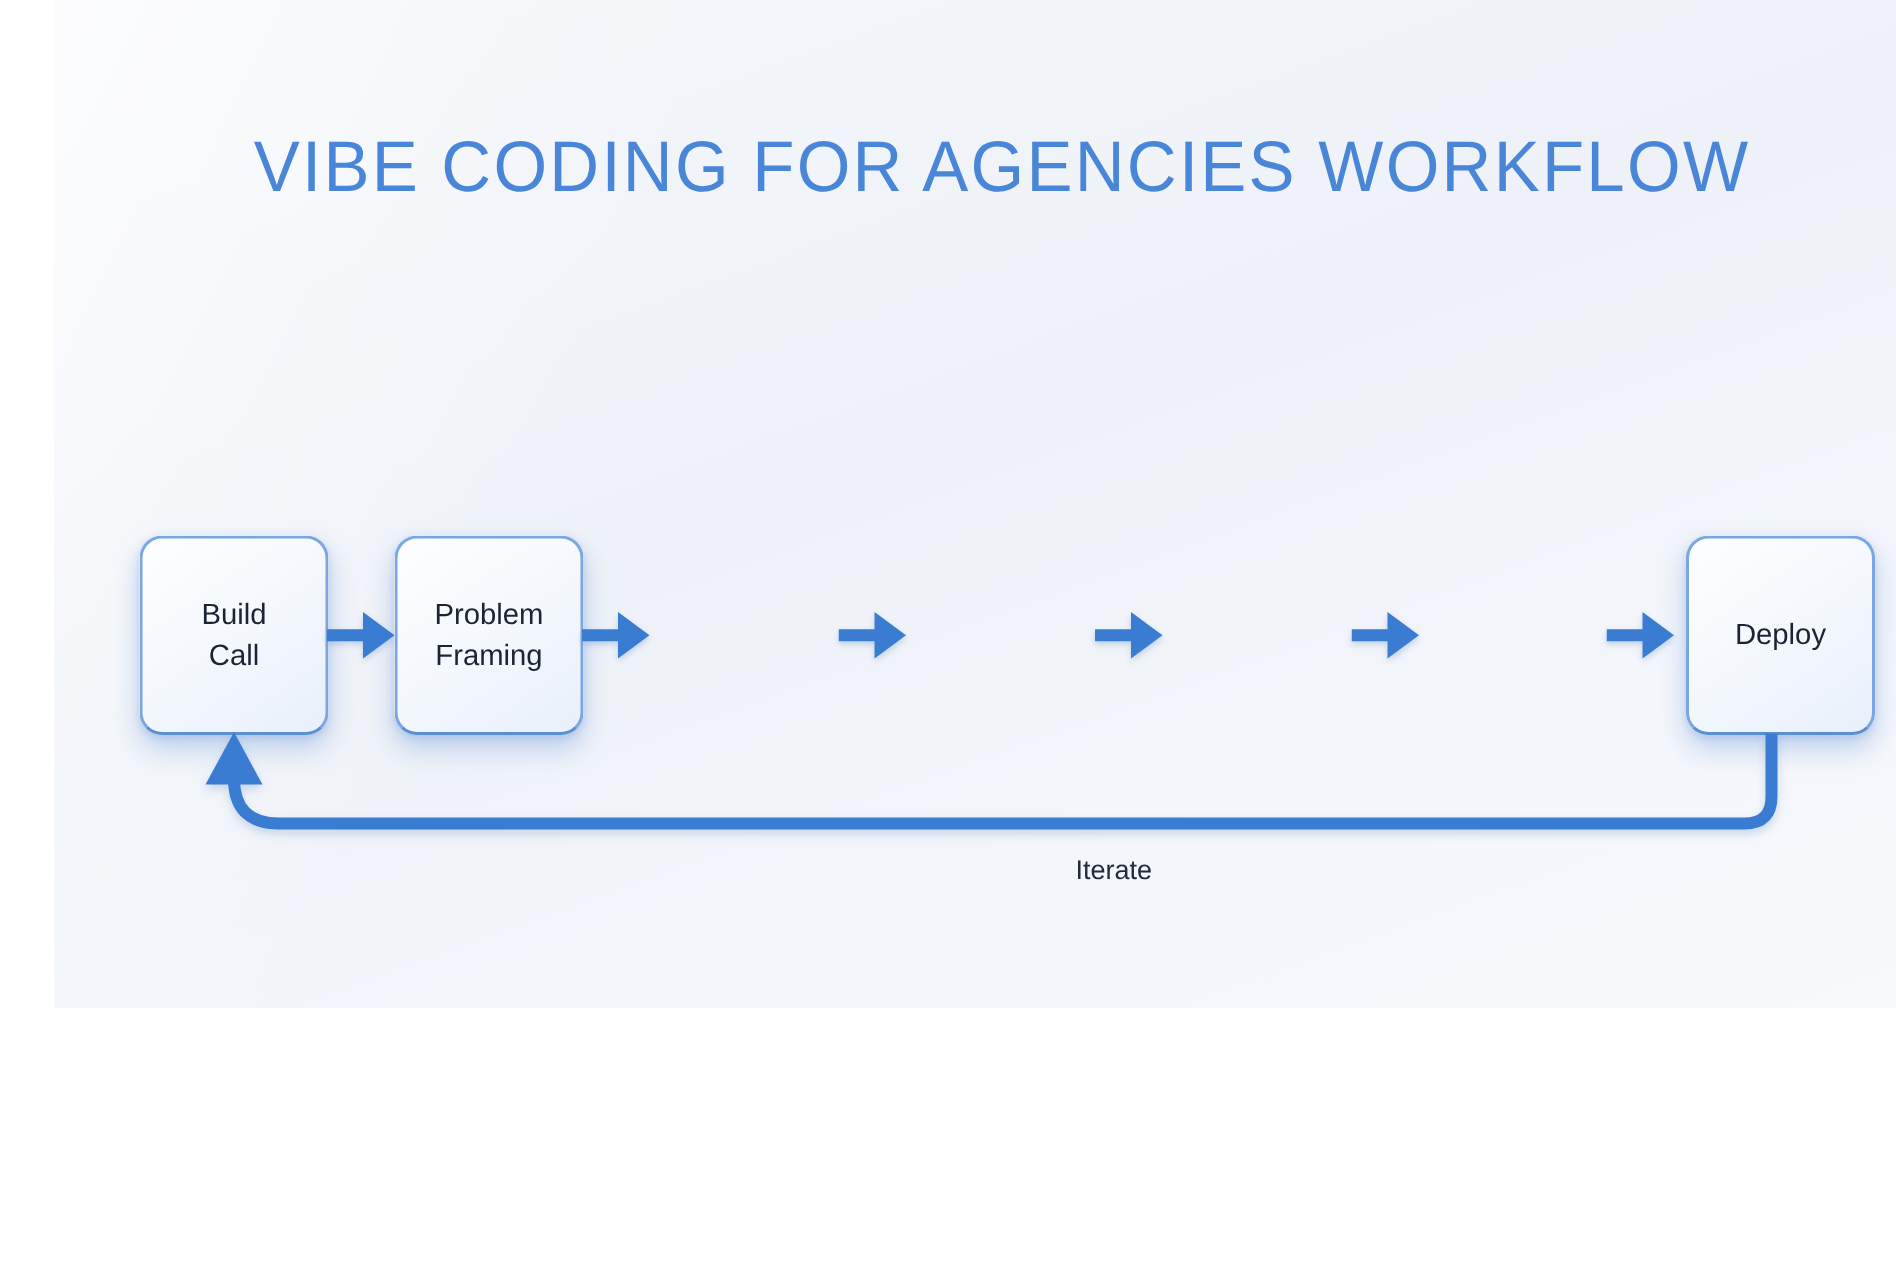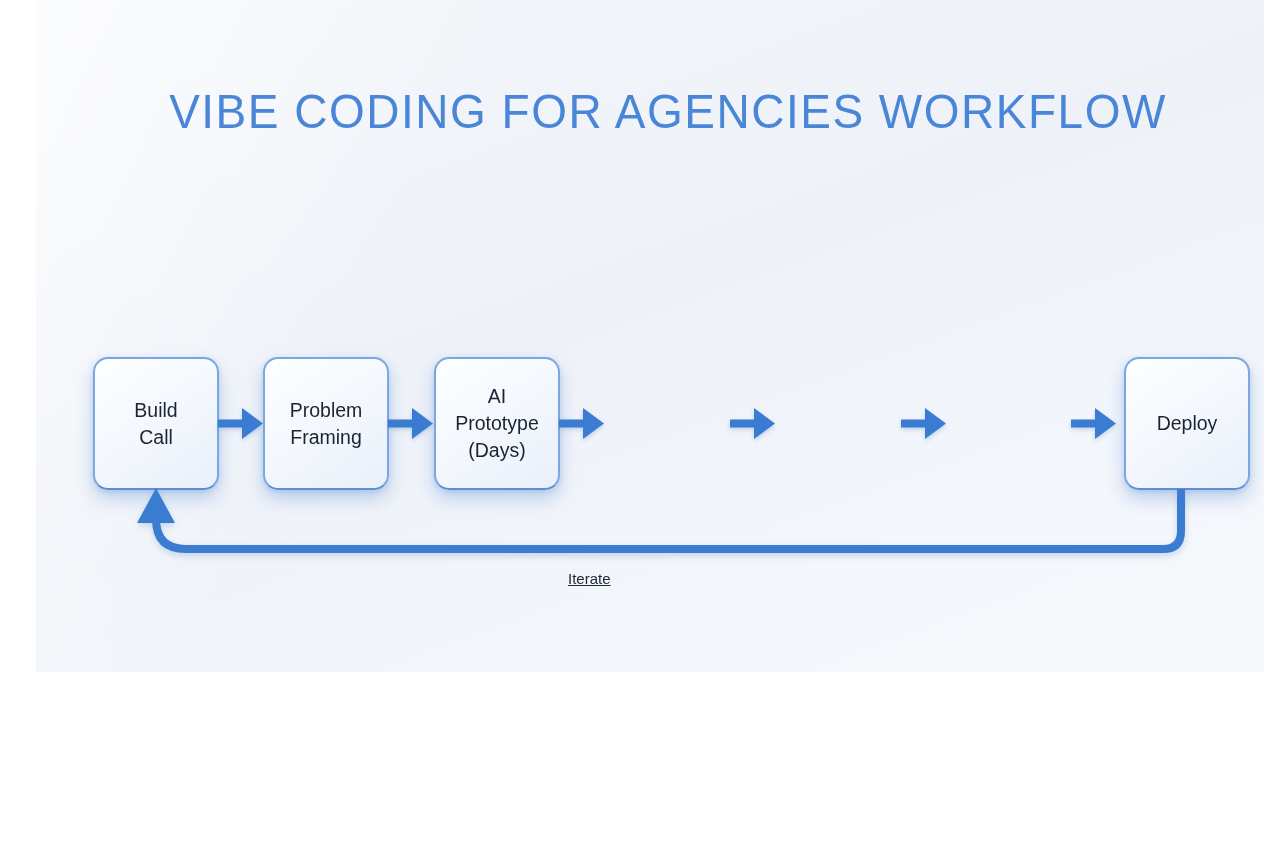--- a/index.html
+++ b/index.html
@@ -65,45 +65,39 @@
     width: 1264px;
     height: 848px;
     pointer-events: none;
     filter: drop-shadow(0 3px 3px rgba(100, 140, 200, 0.30));
   }
   .loop-label {
     position: absolute;
     top: 570px;
     left: 532px;
     width: 200px;
-    text-align: left;
-    font-size: 15px;
+    text-align: right;
+    font-size: 18px;
     color: #222b3a;
-    text-decoration: underline;
   }
 </style>
 </head>
 <body>
 
 <div class="canvas">
 
   <div class="title">VIBE CODING FOR AGENCIES WORKFLOW</div>
 
   <div class="node" style="left:57px">
     <span class="node-label">Build
 Call</span>
   </div>
   <div class="node" style="left:227px">
     <span class="node-label">Problem
 Framing</span>
-  </div>
-  <div class="node" style="left:398px">
-    <span class="node-label">AI
-Prototype
-(Days)</span>
   </div>
   <div class="node" style="left:1088px">
     <span class="node-label">Deploy</span>
   </div>
 
   <svg class="arrow" style="left:182px" viewBox="0 0 46 33">
       <rect x="0" y="12.5" width="27" height="8" fill="#3b7cd3"></rect>
       <polygon points="24,1 45,16.5 24,32" fill="#3b7cd3"></polygon>
     </svg>
   <svg class="arrow" style="left:352px" viewBox="0 0 46 33">

